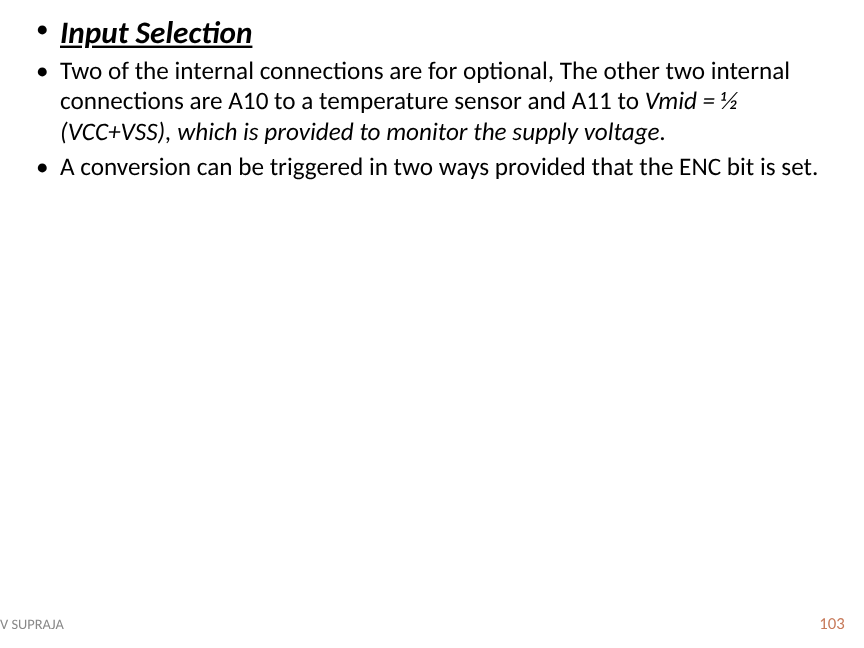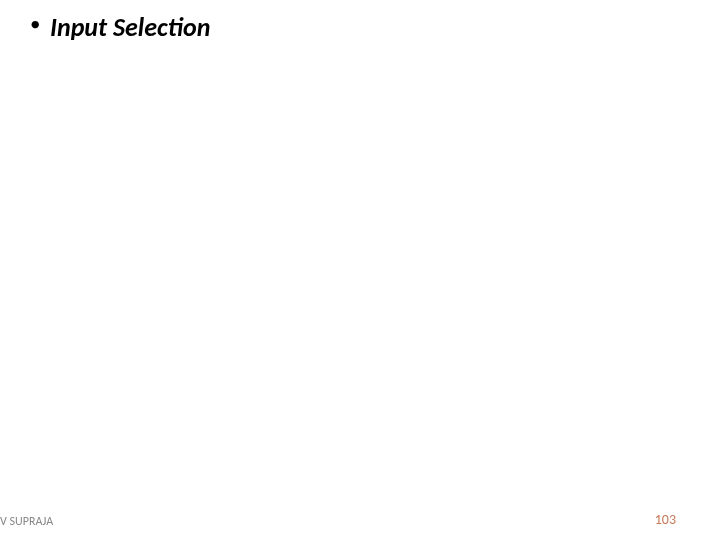--- a/index.html
+++ b/index.html
@@ -1,36 +1,43 @@
 <!DOCTYPE html>
 <html><head>
 <meta charset="utf-8">
 <style>
   * { margin: 0; padding: 0; box-sizing: border-box; }
   html, body { width: 720px; height: 540px; background: #fff; font-family: Calibri, Arial, sans-serif; color: #000; }
   .slide { width: 720px; height: 540px; padding: 12px 20px 10px 20px; position: relative; }
   ul.top { list-style: none; margin-left: 8px; }
   ul.top > li { position: relative; padding-left: 22px; margin-bottom: 4px; font-size: 21px; line-height: 1.2; }
   ul.top > li::before { content: "•"; position: absolute; left: 2px; top: 0; }
-  .heading { font-weight: 700; font-style: italic; font-size: 26px; }
+  .heading { font-weight: 700; font-style: italic; text-decoration: underline; font-size: 26px; }
   .subhead { font-weight: 700; font-style: italic; text-decoration: underline; font-size: 27px; margin: 6px 0 4px 0; display: block; }
   .italic { font-style: italic; }
   .footer-center { position: absolute; bottom: 12px; left: 0; width: 720px; text-align: left; font-size: 12px; color: #888; }
-  .footer-right { position: absolute; bottom: 12px; right: 44px; font-size: 14px; color: #c77a5a; }
+  .footer-right { position: absolute; bottom: 12px; right: 16px; font-size: 14px; color: #c77a5a; }
 </style>
 </head>
 <body>
 
 <div class="slide">
 
   <ul class="top">
     <li>
       <span class="heading">Input Selection</span>
     </li>
+    <li>
+      <span>Two of the internal connections are for optional, The other two internal connections are A10 to a temperature sensor and A11 to</span>
+      <span class="italic">Vmid = ½ (VCC+VSS), which is provided to monitor the supply voltage.</span>
+    </li>
   </ul>
 
 
   <ul class="top">
+    <li>
+      <span>A conversion can be triggered in two ways provided that the ENC bit is set.</span>
+    </li>
   </ul>
 
   <div class="footer-center">V SUPRAJA</div>
   <div class="footer-right">103</div>
 </div>
 
 </body></html>

